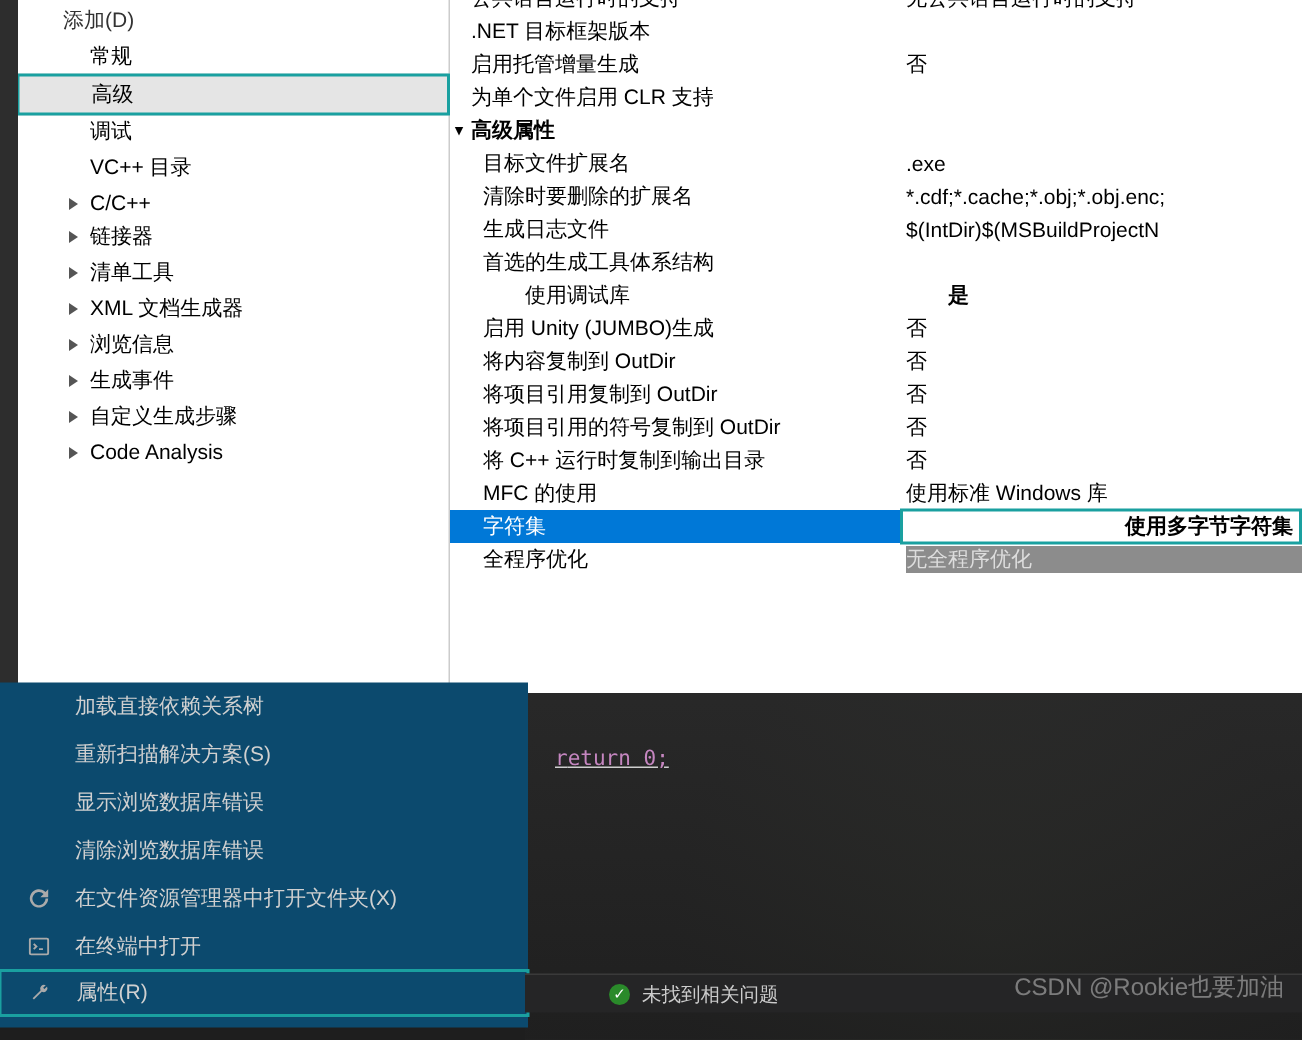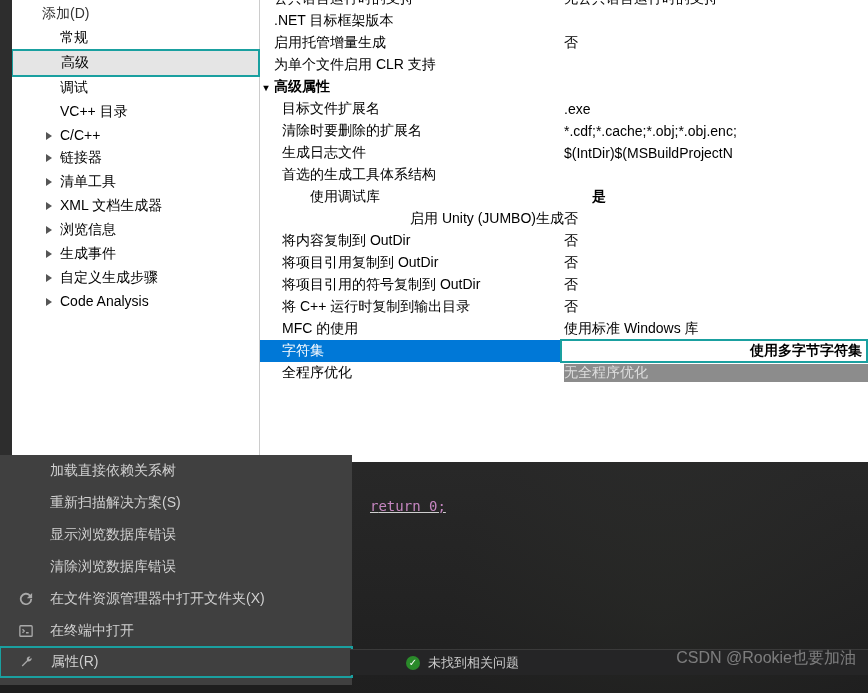--- a/index.html
+++ b/index.html
@@ -19,21 +19,21 @@
       top: 0;
       left: 12px;
       right: 0;
       background: #fff;
       height: 462px;
       display: flex;
       z-index: 5;
     }
     
     .prop-tree {
-      width: 248px;
+      width: 288px;
       background: #fff;
       border-right: 1px solid #ccc;
       padding: 2px 0;
     }
     
     .tree-item {
       padding: 3px 6px 3px 48px;
       cursor: pointer;
       color: #000;
       white-space: nowrap;
@@ -132,21 +132,21 @@
     }
     .code-bg .codeline { color: #c586c0; }
     .code-bg .codeline .kw { color: #c586c0; }
     
     
     .ctx-menu {
       position: absolute;
       left: 0;
       top: 455px;
       width: 352px;
-      background: #404040;
+      background: #0c4a6e;
       color: #d0d0d0;
       z-index: 8;
       padding-bottom: 8px;
     }
     .ctx-item {
       display: flex;
       align-items: center;
       height: 32px;
       padding-left: 50px;
       cursor: pointer;
@@ -273,21 +273,21 @@
           <div class="v">$(IntDir)$(MSBuildProjectN</div>
         </div>
         <div class="grid-row">
           <div class="k" style="padding-left: 8px;">首选的生成工具体系结构</div>
         </div>
         <div class="grid-row">
           <div class="k" style="padding-left: 8px; margin-left: 28px;">使用调试库</div>
           <div class="v" style="font-weight: bold;">是</div>
         </div>
         <div class="grid-row">
-          <div class="k" style="padding-left: 8px; text-align: right;">启用 Unity (JUMBO)生成</div>
+          <div class="k" style="padding-left: 8px;">启用 Unity (JUMBO)生成</div>
           <div class="v">否</div>
         </div>
         <div class="grid-row">
           <div class="k" style="padding-left: 8px;">将内容复制到 OutDir</div>
           <div class="v">否</div>
         </div>
         <div class="grid-row">
           <div class="k" style="padding-left: 8px;">将项目引用复制到 OutDir</div>
           <div class="v">否</div>
         </div>

